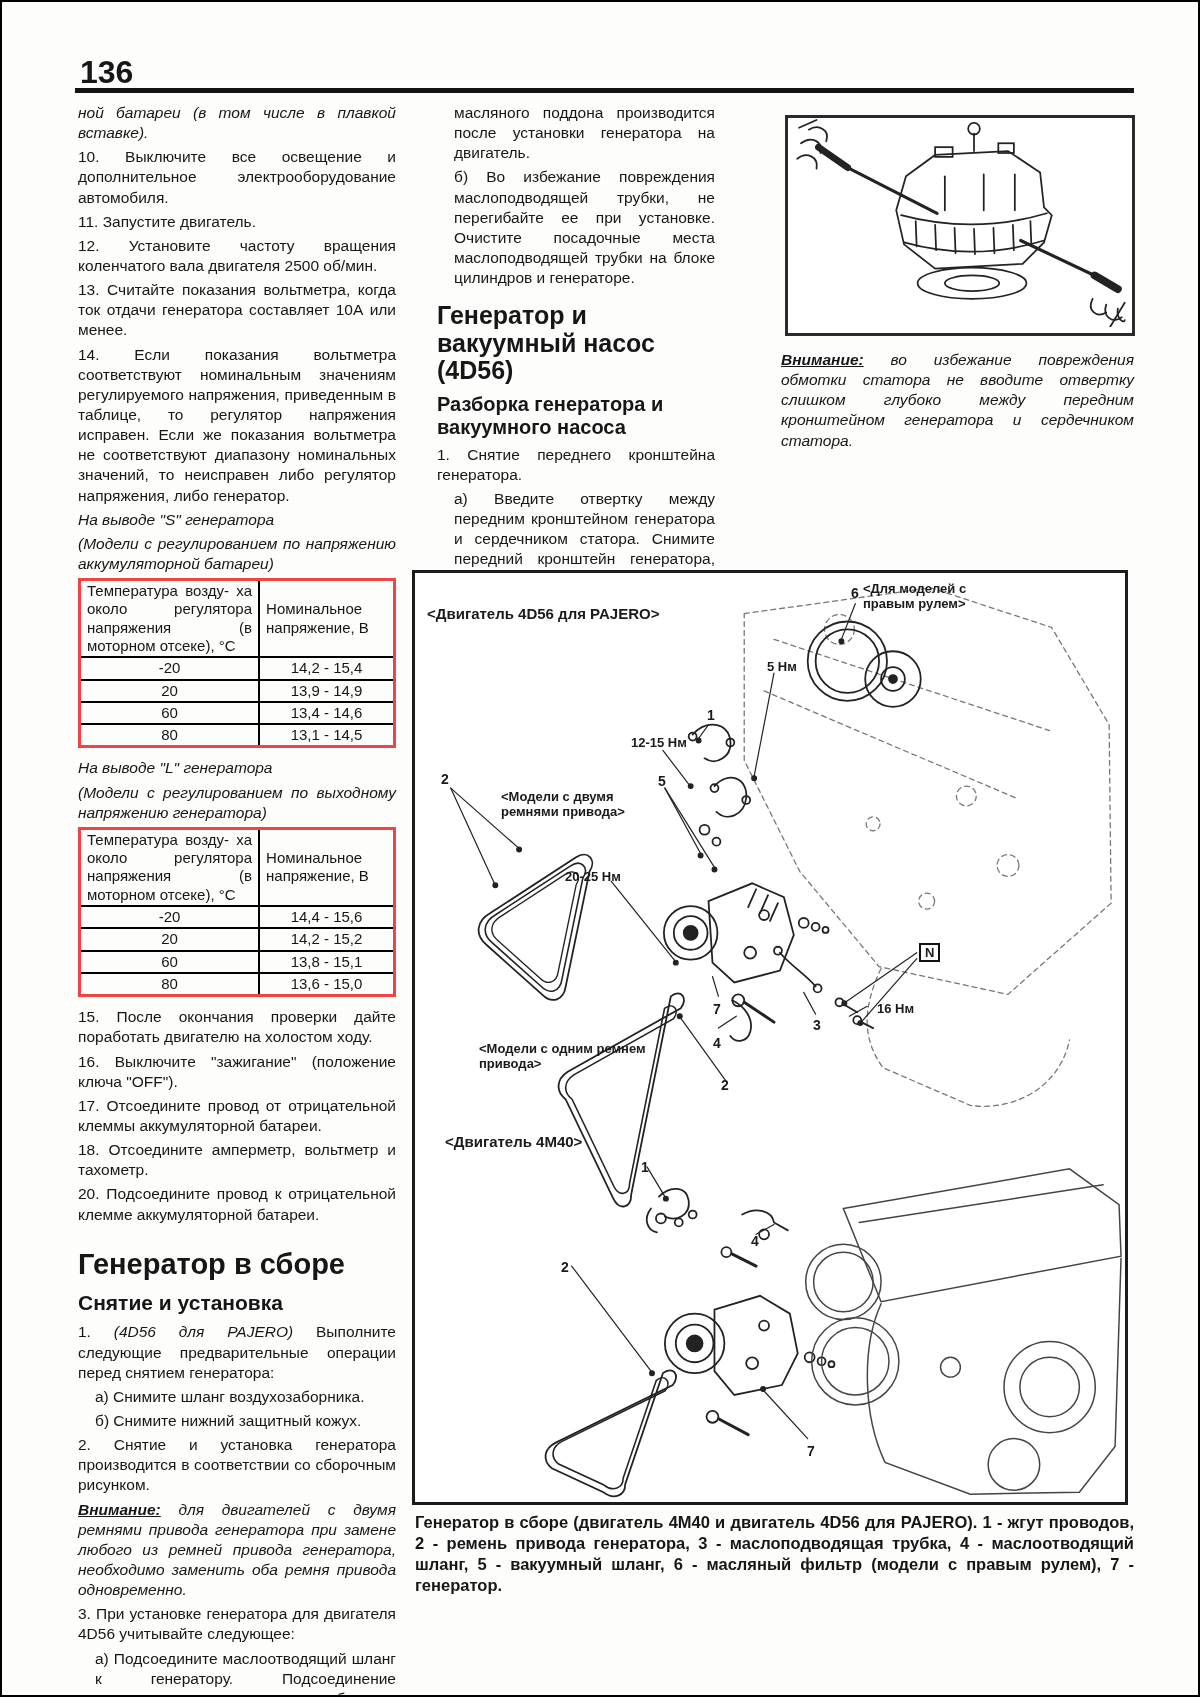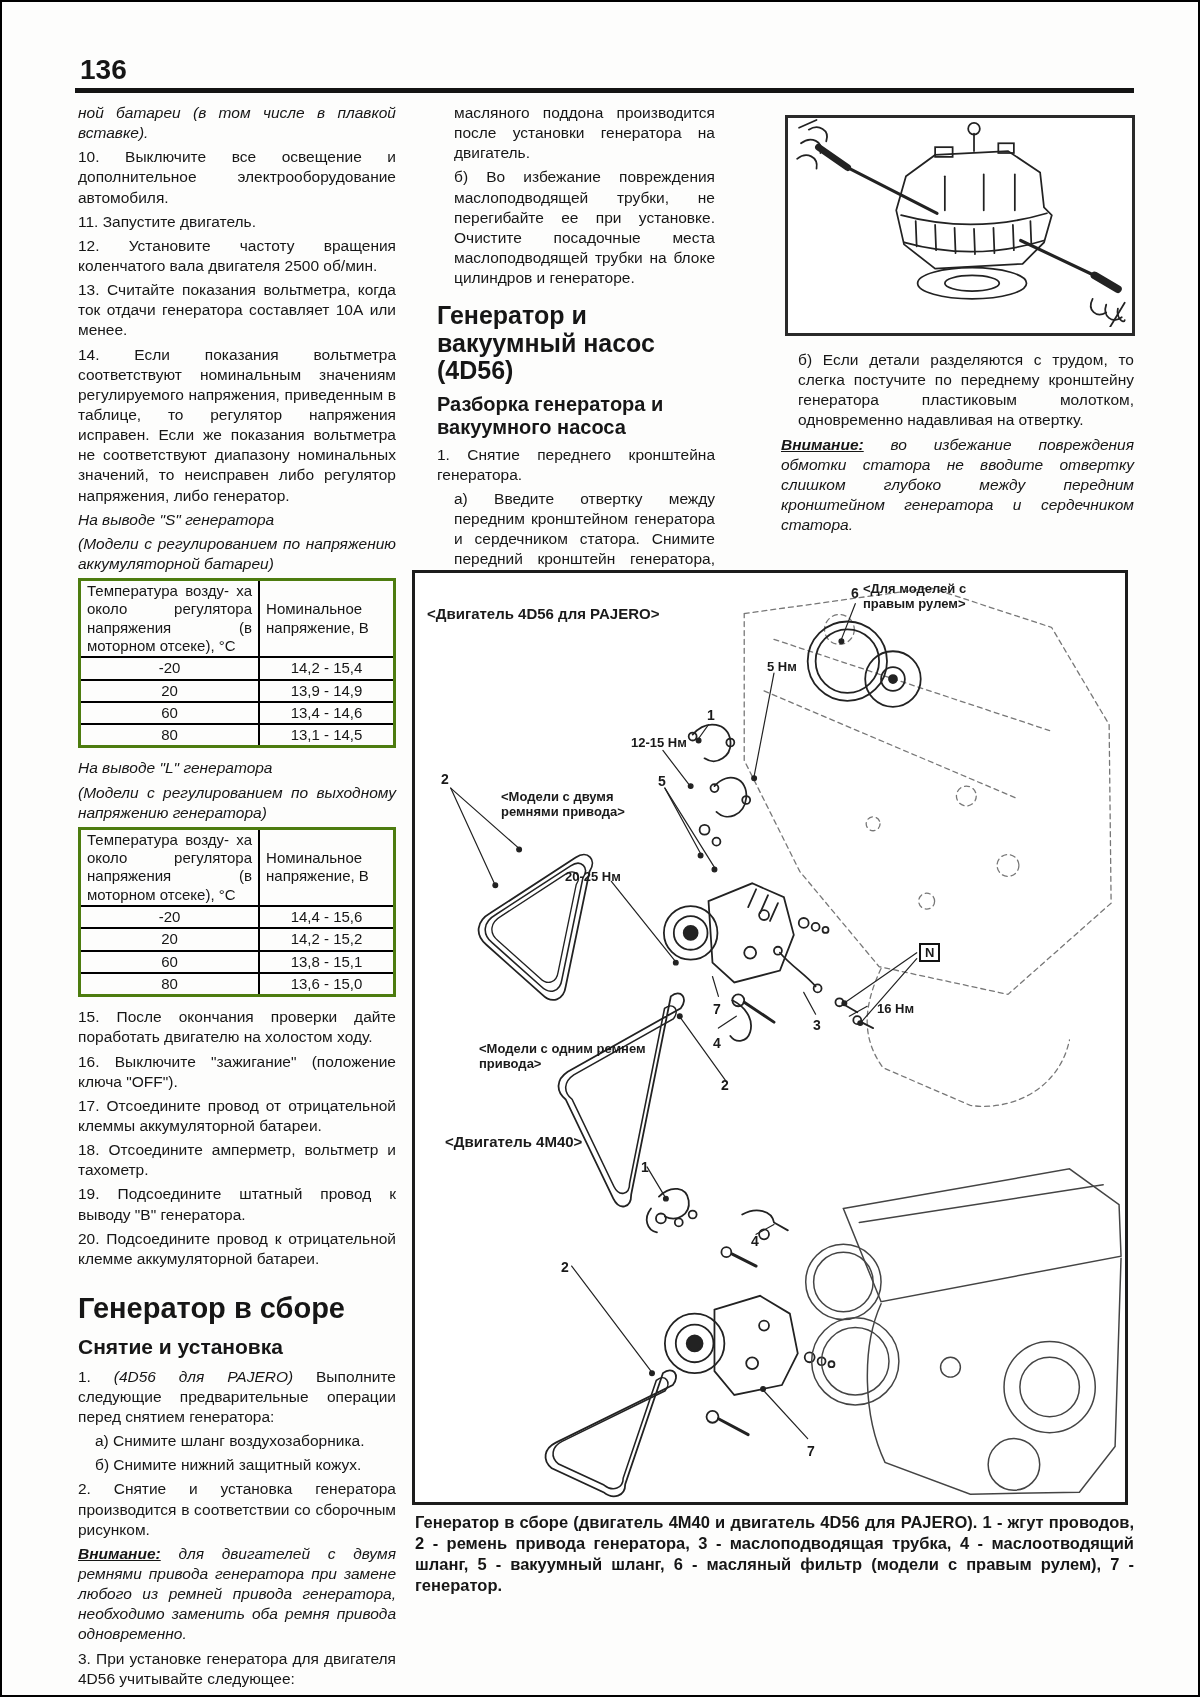--- a/index.html
+++ b/index.html
@@ -1,33 +1,33 @@
 <!DOCTYPE html>
 <html><head>
 <meta charset="utf-8">
 <style>
   html,body{margin:0;padding:0;background:#e8e8e8;}
   .page{position:relative;width:1200px;height:1697px;background:#fdfdfc;overflow:hidden;
         font-family:"Liberation Sans",sans-serif;color:#161616;}
   .frame{position:absolute;inset:0;border:2px solid #000;pointer-events:none;z-index:50;}
   
-  .page-num{position:absolute;left:80px;top:54px;font-size:28px;font-weight:bold;}
+  .page-num{position:absolute;left:80px;top:54px;font-size:32px;font-weight:bold;}
   .page-title{position:absolute;left:78px;top:54px;width:1056px;text-align:center;
               font-size:25px;font-weight:bold;}
   .header-rule{position:absolute;left:75px;top:88px;width:1059px;height:5px;background:#141414;}
   
   .col{position:absolute;text-align:justify;font-size:15.5px;line-height:1.3;}
   .col p{margin:0 0 4px 0;}
   .col .sub{padding-left:17px;}
   .it{font-style:italic;}
   .warn-label{font-style:italic;font-weight:bold;text-decoration:underline;}
   .warn-body{font-style:italic;}
   .tbl-title{margin:10px 0 0 0;font-style:italic;}
   .tbl-sub{margin:0 0 6px 0;font-style:italic;}
-  table.spec{width:100%;border-collapse:collapse;border:3px solid #4d7c0f;margin:2px 0 10px 0;}
+  table.spec{width:100%;border-collapse:collapse;border:3px solid #ef4444;margin:2px 0 10px 0;}
   table.spec td{border:2px solid #000;font-size:15px;line-height:1.22;padding:1px 6px;}
   table.spec td.hdr1{width:57%;}
   table.spec td.hdr2{vertical-align:middle;}
   table.spec td.val{text-align:center;padding:1px 2px;}
   .h-big{font-size:29px;font-weight:bold;line-height:1.05;margin:24px 0 10px 0;text-align:left;}
   .h-med{font-size:21px;font-weight:bold;margin:0 0 6px 0;text-align:left;}
   .h-mid{font-size:25px;font-weight:bold;line-height:1.1;margin:14px 0 8px 0;text-align:left;}
   .h-mid2{font-size:20px;font-weight:bold;line-height:1.15;margin:0 0 6px 0;text-align:left;}
   
   .illu-box{position:relative;margin:12px 0 14px 40px;width:344px;height:215px;
@@ -112,21 +112,20 @@
         <td class="val">80</td>
         <td class="val">13,6 - 15,0</td>
       </tr>
     </tbody>
       </table>
 
     <p>15. После окончания проверки дайте поработать двигателю на холостом ходу.</p>
     <p>16. Выключите "зажигание" (положение ключа "OFF").</p>
     <p>17. Отсоедините провод от отрицательной клеммы аккумуляторной батареи.</p>
     <p>18. Отсоедините амперметр, вольтметр и тахометр.</p>
-    <p>19. Подсоедините штатный провод к выводу "B" генератора.</p>
     <p>20. Подсоедините провод к отрицательной клемме аккумуляторной батареи.</p>
 
     <div class="h-big">Генератор в сборе</div>
     <div class="h-med">Снятие и установка</div>
     <p><span>1. </span><span class="it">(4D56 для PAJERO)</span><span> Выполните следующие предварительные операции перед снятием генератора:</span></p>
     <p class="sub">а) Снимите шланг воздухозаборника.</p>
     <p class="sub">б) Снимите нижний защитный кожух.</p>
     <p>2. Снятие и установка генератора производится в соответствии со сборочным рисунком.</p>
     <p><span class="warn-label">Внимание:</span><span class="warn-body"> для двигателей с двумя ремнями привода генератора при замене любого из ремней привода генератора, необходимо заменить оба ремня привода одновременно.</span></p>
     <p>3. При установке генератора для двигателя 4D56 учитывайте следующее:</p>
@@ -182,21 +181,20 @@
             <line x1="238" y1="126" x2="314" y2="162" stroke-width="3.2"></line>
             <line x1="314" y1="162" x2="338" y2="176" stroke-width="8"></line>
             <path d="M312,186 C306,198 316,206 326,200"></path>
             <path d="M326,192 C322,204 332,212 342,205"></path>
             <path d="M338,196 C336,206 344,212 345,208"></path>
             <line x1="330" y1="215" x2="345" y2="190"></line>
           </g>
         </g>
       </svg>
     </div>
-    <p class="sub">б) Если детали разделяются с трудом, то слегка постучите по переднему кронштейну генератора пластиковым молотком, одновременно надавливая на отвертку.</p>
     <p><span class="warn-label">Внимание:</span><span class="warn-body"> во избежание повреждения обмотки статора не вводите отвертку слишком глубоко между передним кронштейном генератора и сердечником статора.</span></p>
   </div>
 
   <div class="diagram">
     <svg width="710" height="929" viewBox="0 0 716 935">
       <g fill="none" stroke="#222" stroke-width="1.8" stroke-linecap="round">
 
         <g stroke="#777" stroke-width="1.3" stroke-dasharray="5 4">
           <path d="M332,40 L520,14 L642,54 L700,152 L702,332 L598,424 L468,396 L388,300 L332,188 Z"></path>
           <line x1="362" y1="66" x2="640" y2="158"></line>

